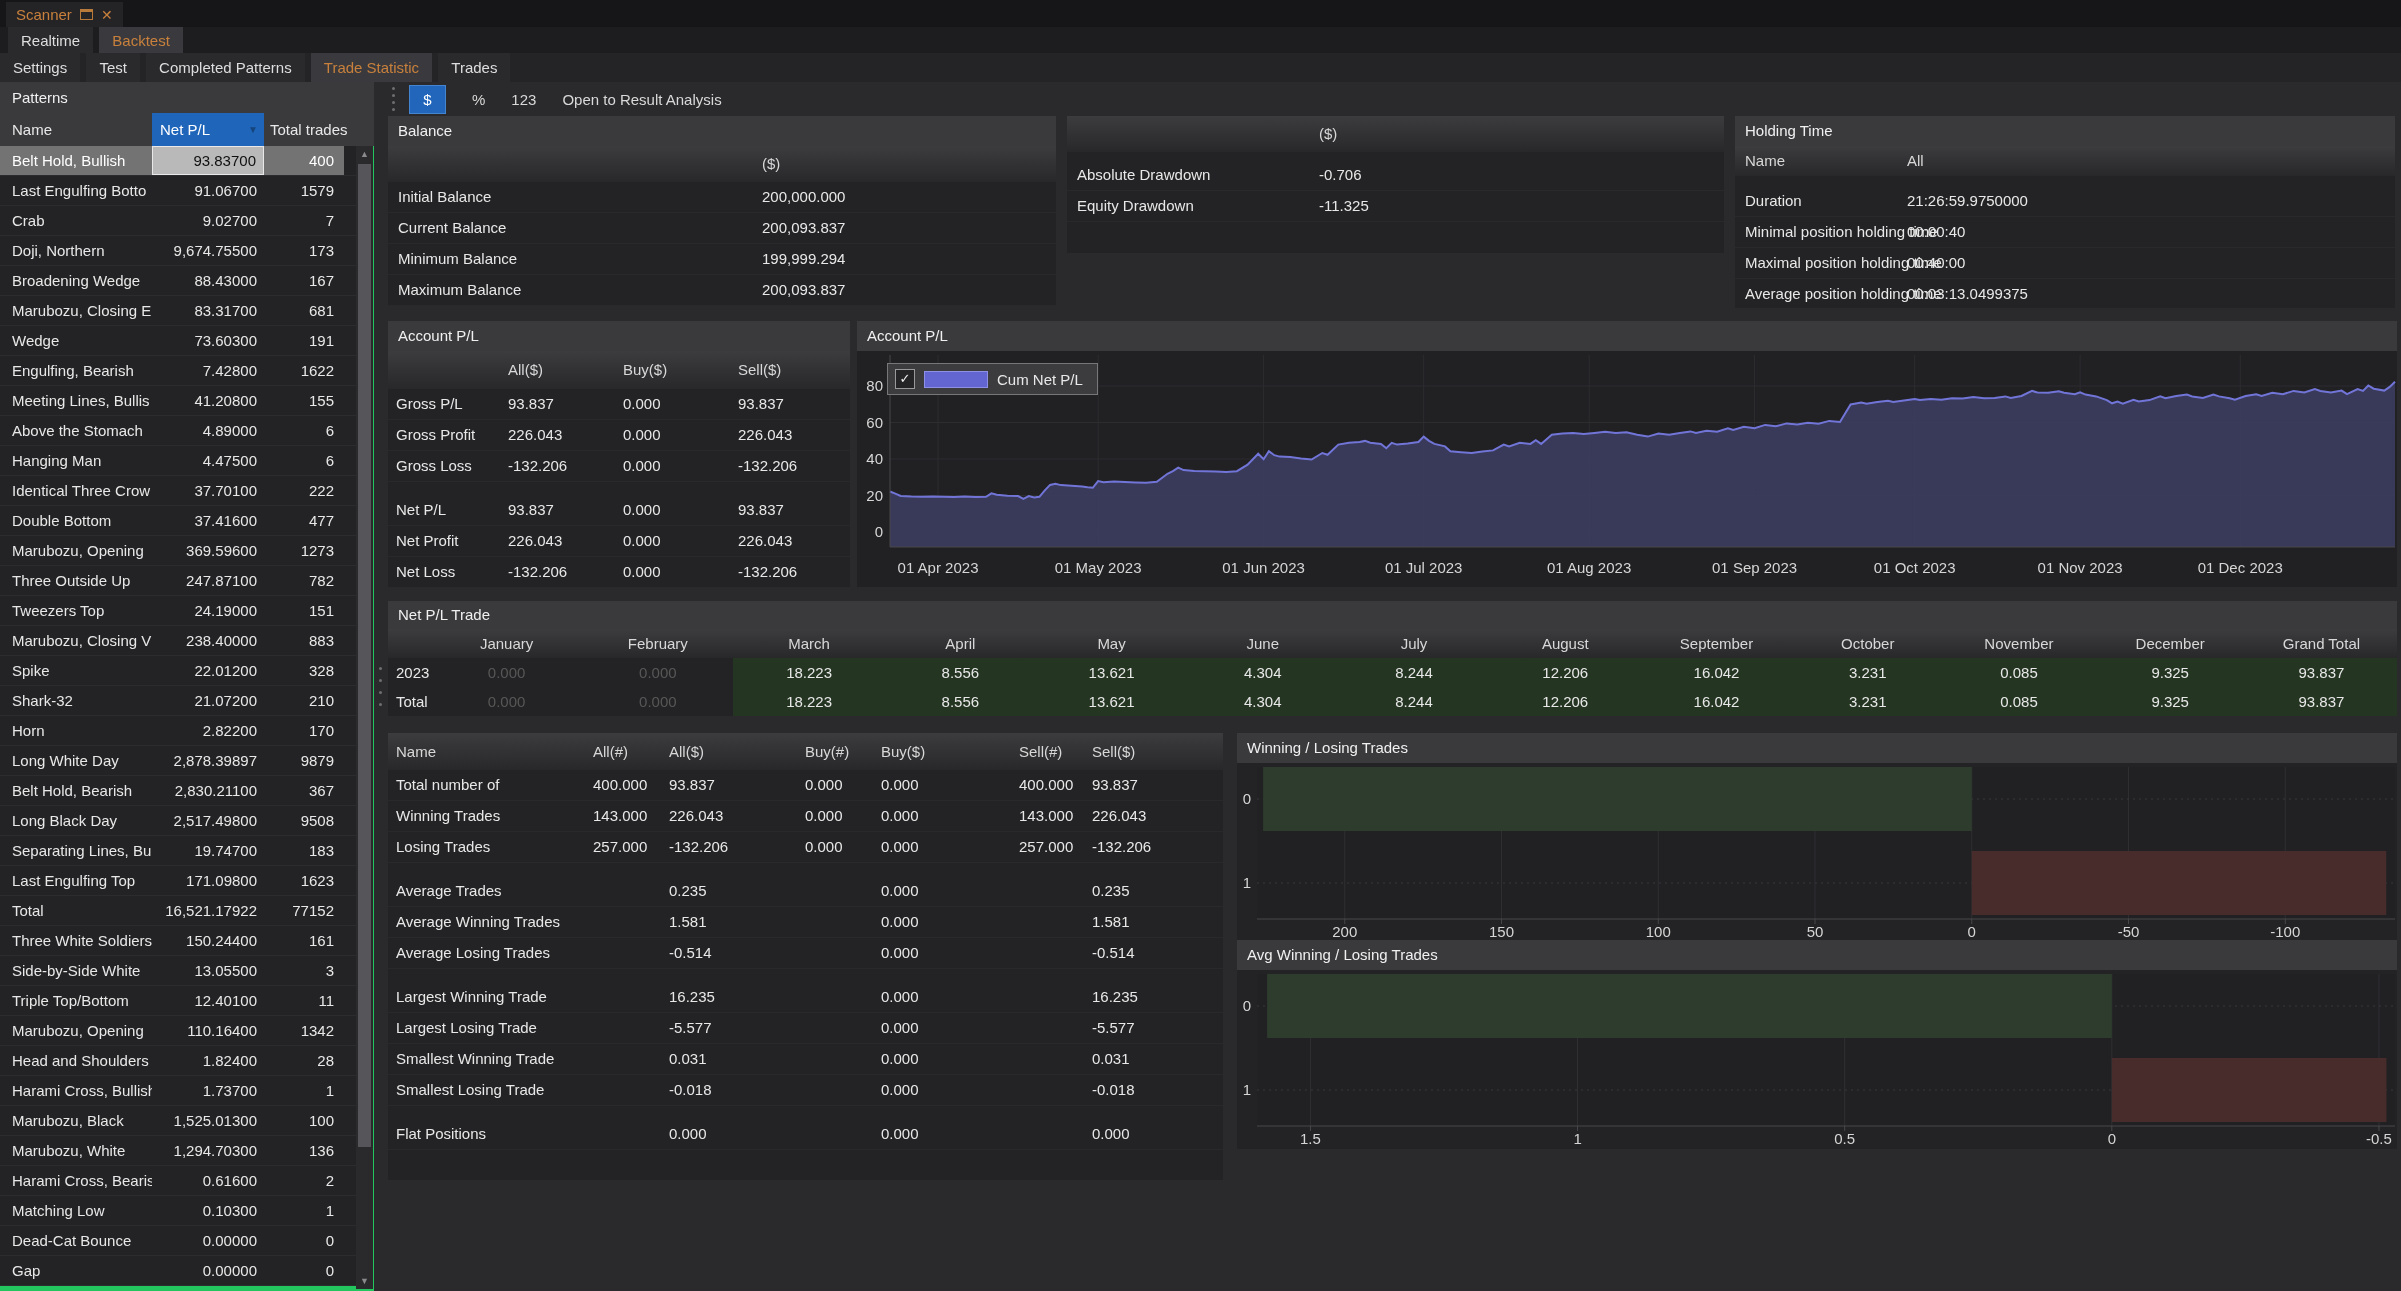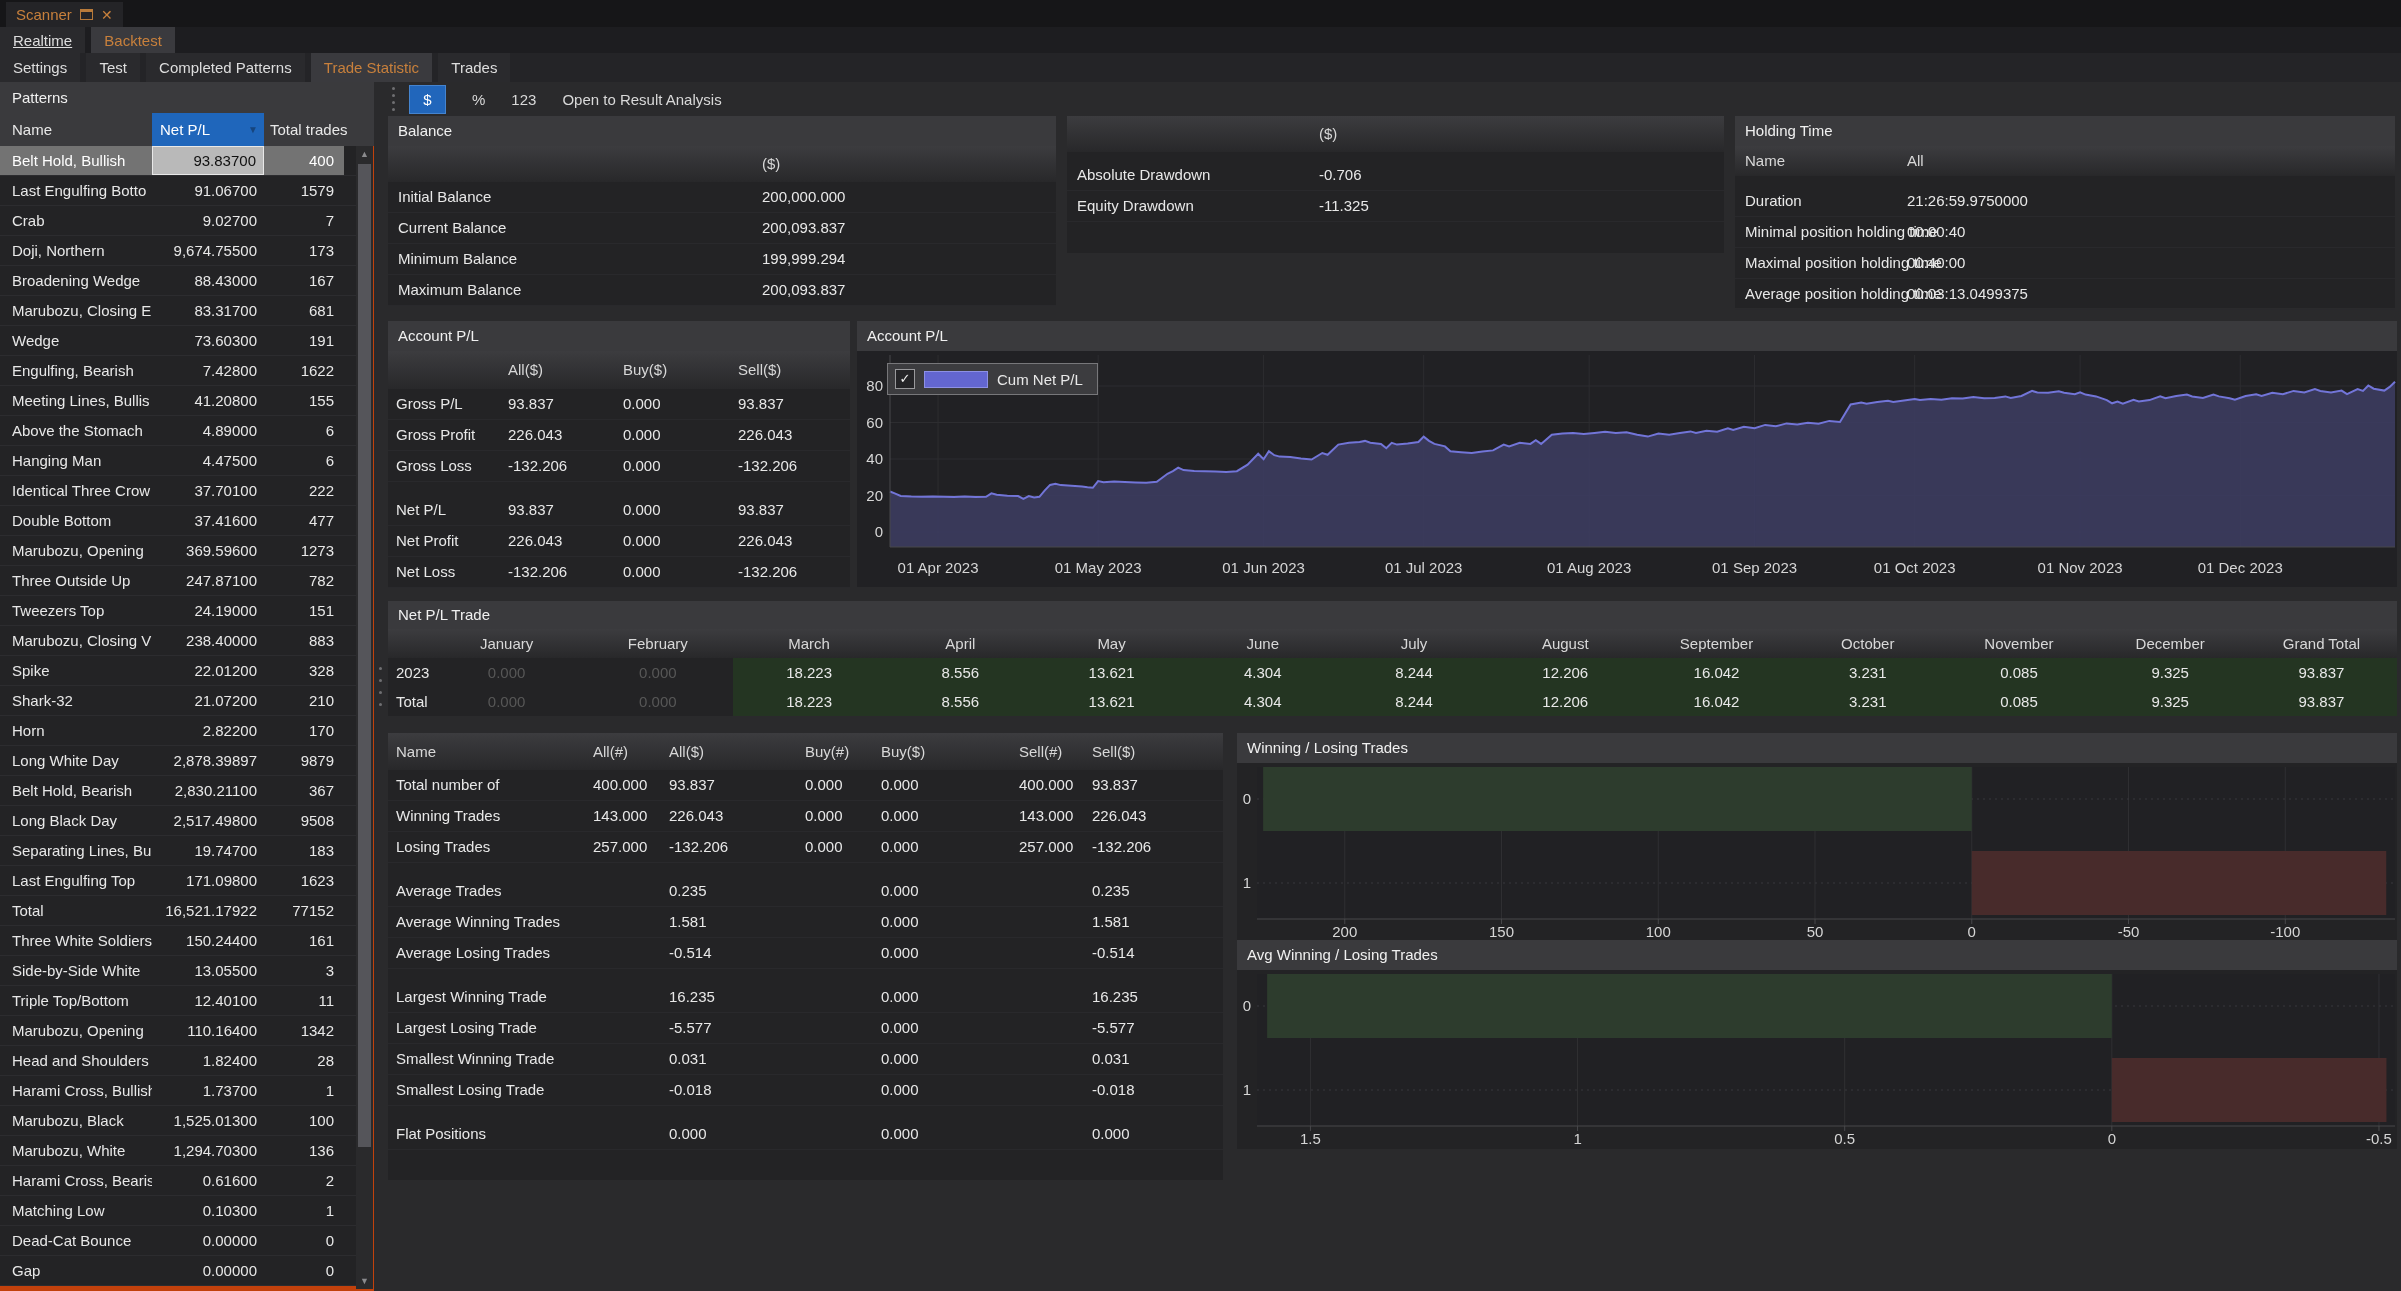--- a/index.html
+++ b/index.html
@@ -12,21 +12,21 @@
   .winicon{display:inline-block;width:11px;height:9px;border:1px solid #b87a3a;position:relative;}
   .winicon::before{content:"";position:absolute;top:0;left:0;right:0;height:2px;background:#b87a3a;}
   .xicon{color:#c8803c;font-size:14px;}
   .strip2{position:absolute;left:0;top:27px;width:100%;height:26px;background:#1d1d20;}
   .strip3{position:absolute;left:0;top:53px;width:100%;height:29px;background:#242427;}
   .tab{display:inline-flex;align-items:center;height:100%;padding:0 13px;background:#2a2a2d;
        color:#dedede;margin-right:2px;vertical-align:top;}
   .tab.active{background:#3a3a3e;}
   .tab.orange{color:#c8803c;}
   
-  .patterns{position:absolute;left:0;top:82px;width:374px;height:1209px;background:#c2410c;}
+  .patterns{position:absolute;left:0;top:82px;width:374px;height:1209px;background:#22c55e;}
   .pp-header{height:31px;line-height:31px;background:#3a3a3d;padding-left:12px;color:#f0f0f0;}
   .pt-head{display:flex;height:33px;line-height:33px;background:#3a3a3d;}
   .h-name{width:152px;padding-left:12px;box-sizing:border-box;}
   .h-pl{width:112px;background:#1f66bb;position:relative;padding-left:8px;box-sizing:border-box;color:#fff;}
   .h-pl .sort{position:absolute;right:6px;top:0;font-size:10px;color:#16457e;}
   .h-tr{width:88px;padding-left:6px;box-sizing:border-box;}
   .prows{position:absolute;left:0;top:64px;bottom:0;width:356px;overflow:hidden;}
   .prow{display:flex;height:29px;line-height:29px;border-bottom:1px solid #2c2c2f;background:#232325;}
   .c-name{width:152px;padding-left:12px;box-sizing:border-box;white-space:nowrap;overflow:hidden;}
   .c-pl{width:112px;text-align:right;padding-right:7px;box-sizing:border-box;}
@@ -77,21 +77,21 @@
 <div class="app">
 
   <div class="strip1">
     <div class="doc-tab">
       <span>Scanner</span>
       <span class="winicon"></span>
       <span class="xicon">✕</span>
     </div>
   </div>
   <div class="strip2">
-    <span class="tab" style="margin-left:0;text-decoration:underline;">
+    <span class="tab" style="margin-left:8px;">
         <span>Realtime</span>
       </span>
     <span class="tab active orange">
         <span>Backtest</span>
       </span>
   </div>
   <div class="strip3">
     <span class="tab">
         <span>Settings</span>
       </span>

